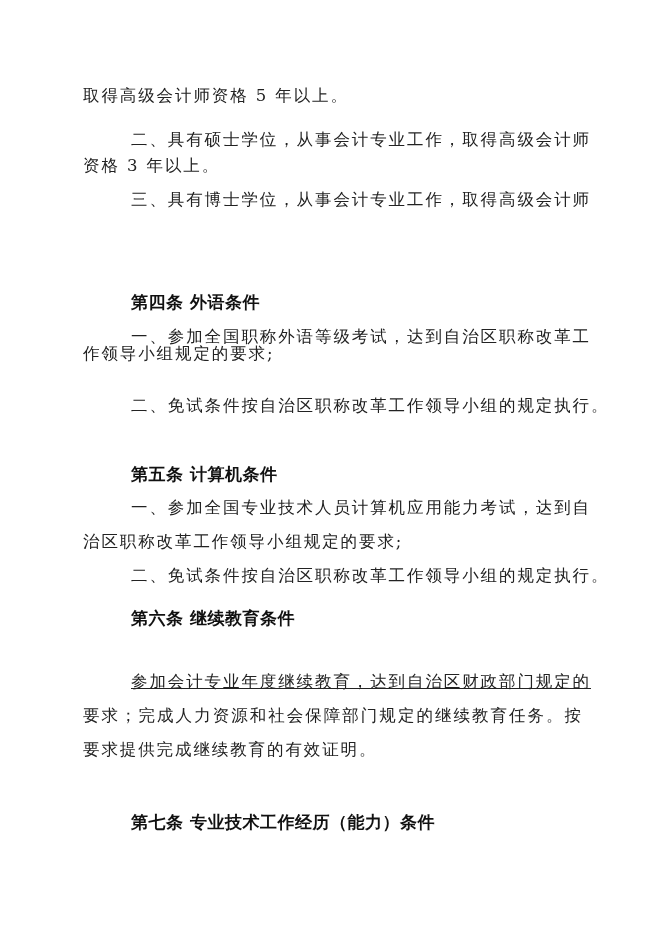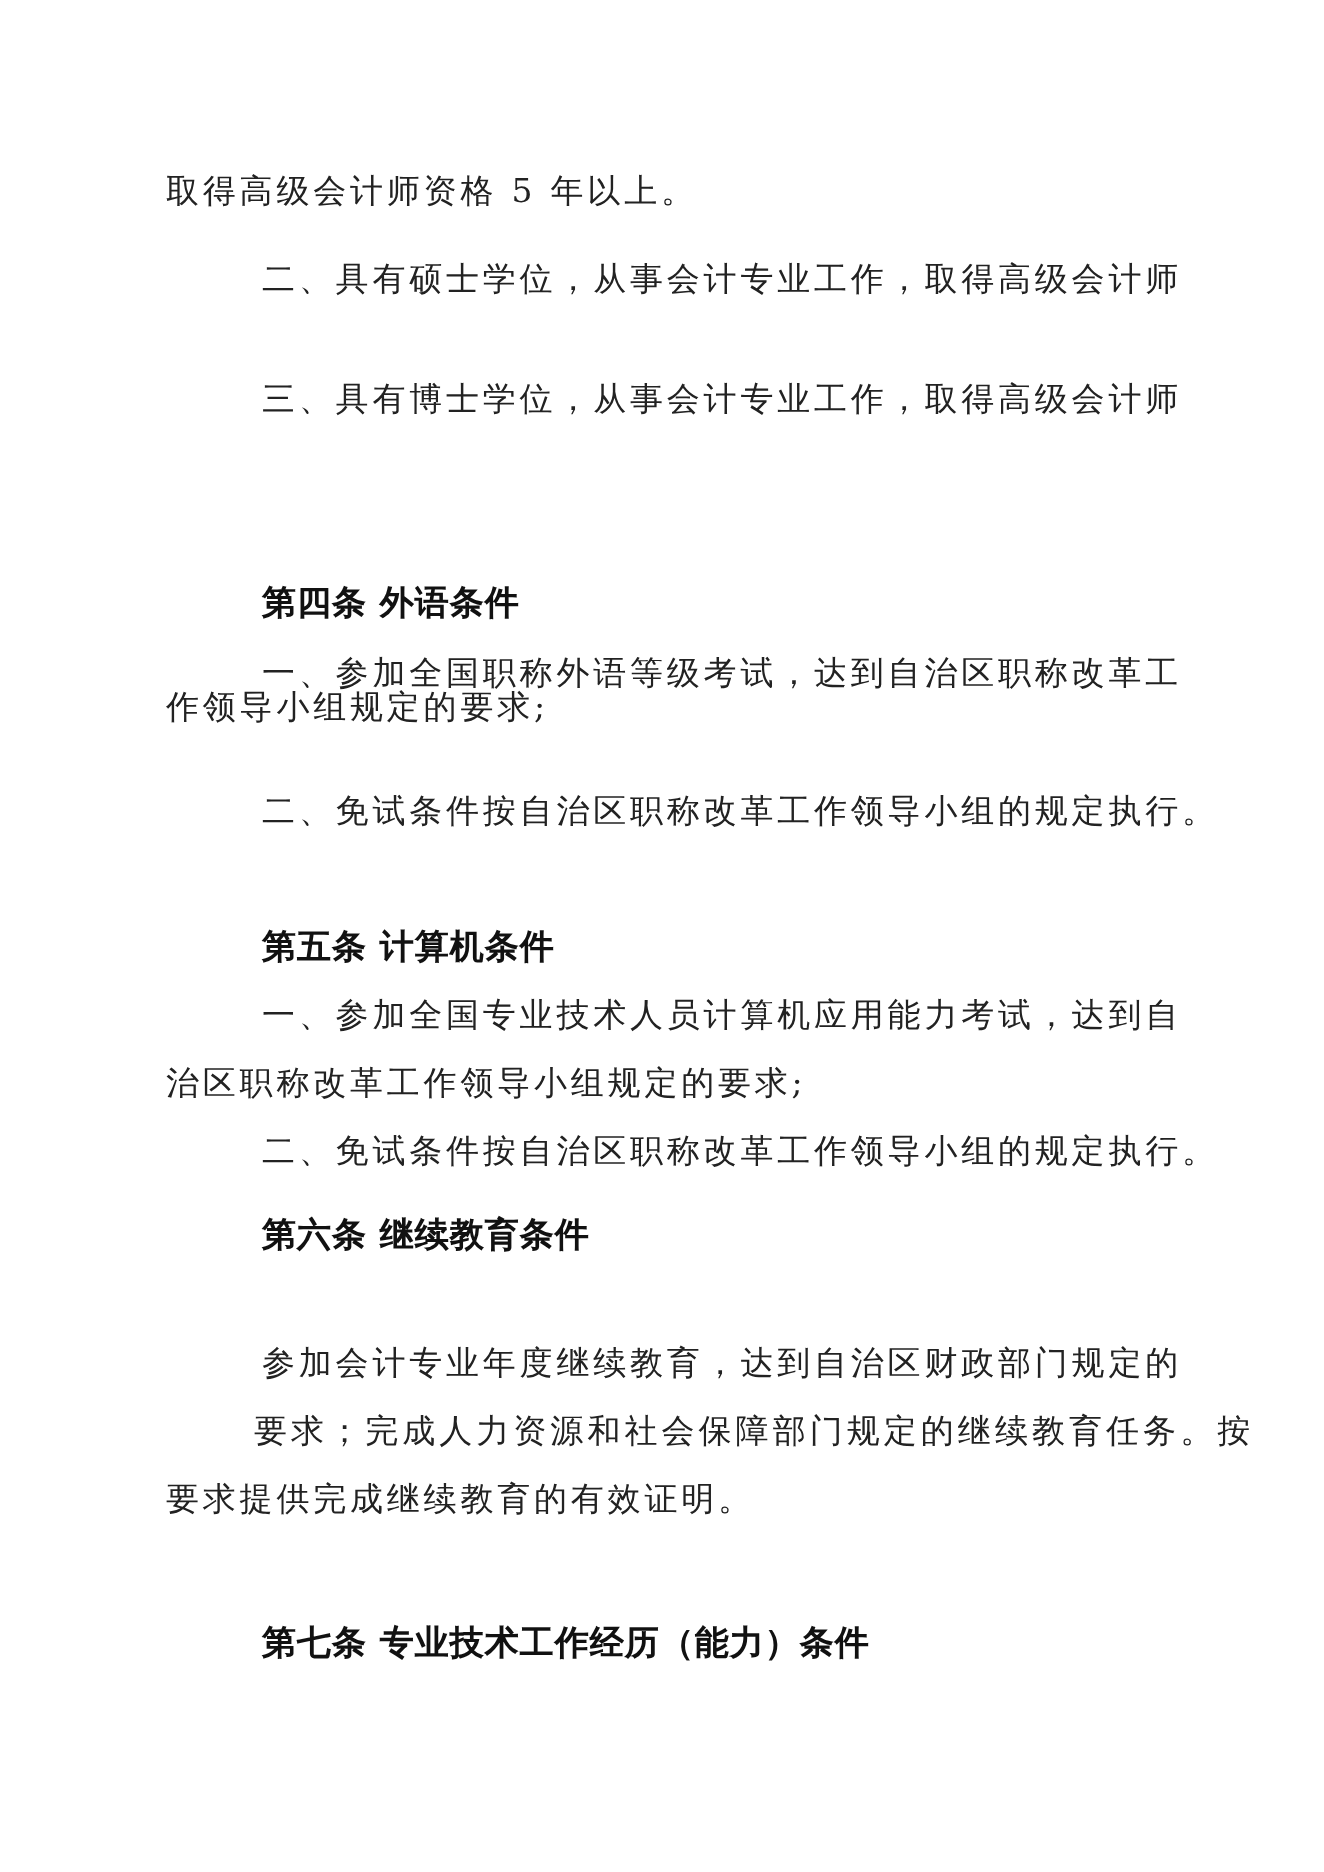--- a/index.html
+++ b/index.html
@@ -27,32 +27,33 @@
     }
     .justify { text-align: justify; text-align-last: justify; }
   </style>
 </head>
 <body>
 
 <div class="page">
 
   <div class="line" style="top:86px;">取得高级会计师资格 5 年以上。</div>
   <div class="line indent justify" style="top:130px;">二、具有硕士学位，从事会计专业工作，取得高级会计师</div>
+  <div class="line" style="top:156px;">资格 3 年以上。</div>
   <div class="line indent justify" style="top:190px;">三、具有博士学位，从事会计专业工作，取得高级会计师</div>
 
   <div class="line heading" style="top:292px;">第四条  外语条件</div>
   <div class="line indent justify" style="top:327px;">一、参加全国职称外语等级考试，达到自治区职称改革工</div>
   <div class="line" style="top:344px;">作领导小组规定的要求;</div>
   <div class="line indent justify" style="top:396px;">二、免试条件按自治区职称改革工作领导小组的规定执行。</div>
 
   <div class="line heading" style="top:464px;">第五条  计算机条件</div>
   <div class="line indent justify" style="top:498px;">一、参加全国专业技术人员计算机应用能力考试，达到自</div>
   <div class="line" style="top:532px;">治区职称改革工作领导小组规定的要求;</div>
   <div class="line indent justify" style="top:566px;">二、免试条件按自治区职称改革工作领导小组的规定执行。</div>
 
   <div class="line heading" style="top:608px;">第六条  继续教育条件</div>
-  <div class="line indent justify" style="top:672px;">参加会计专业年度继续教育，达到自治区财政部门规定的</div>
-  <div class="line justify" style="top:706px;margin-left:44px;">要求；完成人力资源和社会保障部门规定的继续教育任务。按</div>
+  <div class="line indent justify" style="top:672px;text-decoration:underline;">参加会计专业年度继续教育，达到自治区财政部门规定的</div>
+  <div class="line justify" style="top:706px;">要求；完成人力资源和社会保障部门规定的继续教育任务。按</div>
   <div class="line" style="top:740px;">要求提供完成继续教育的有效证明。</div>
 
   <div class="line heading" style="top:812px;">第七条  专业技术工作经历（能力）条件</div>
 
 </div>
 
 </body></html>

